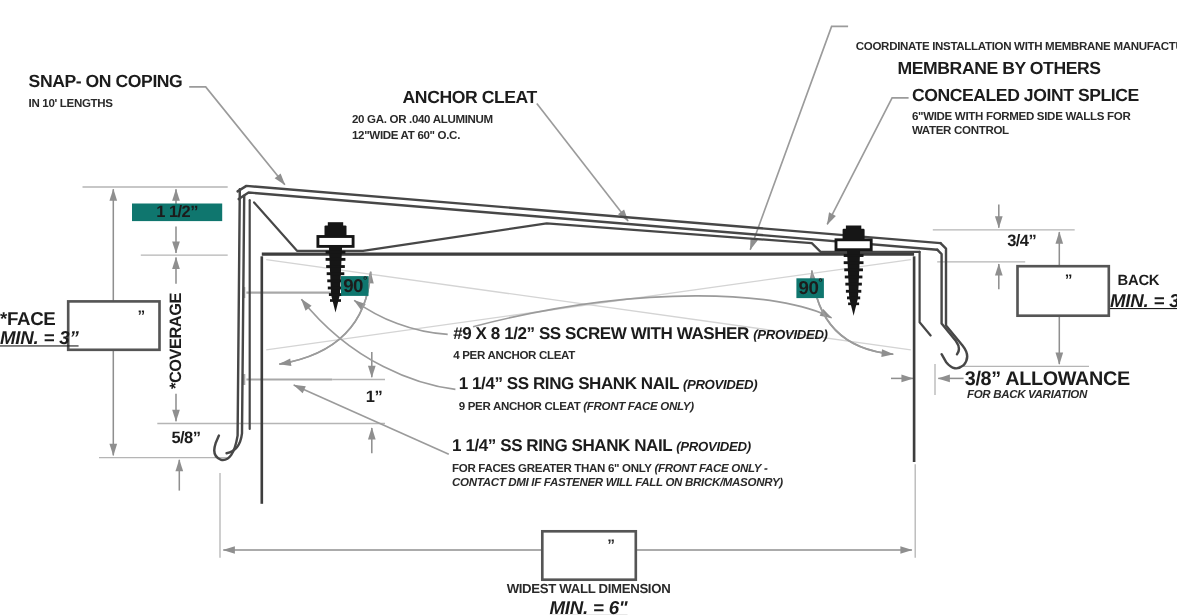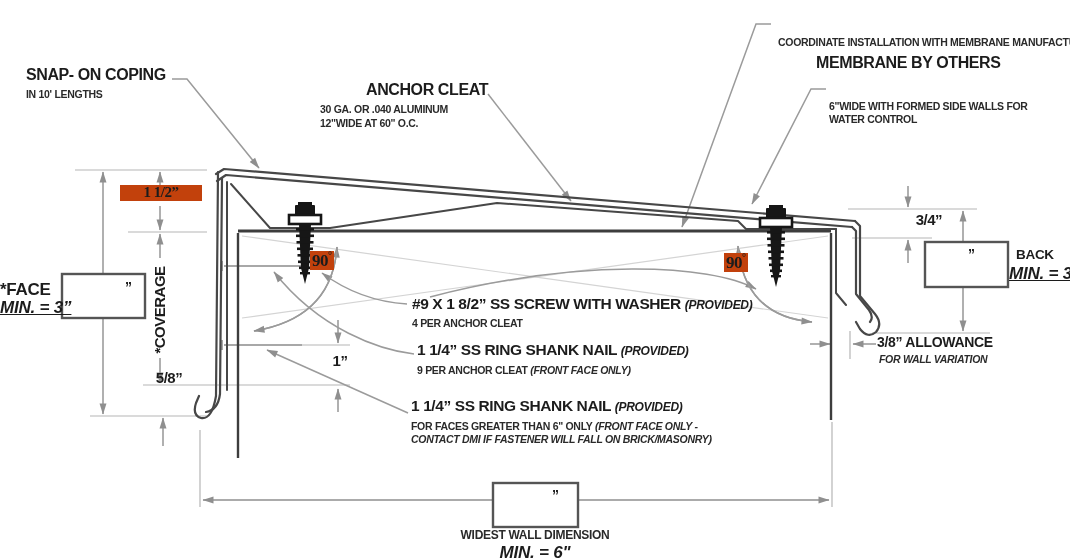--- a/index.html
+++ b/index.html
@@ -5,28 +5,28 @@
   html,body{margin:0;padding:0;background:#ffffff;}
   #stage{position:relative;width:1070px;height:559px;background:#fff;overflow:hidden;
          font-family:"Liberation Sans", sans-serif;color:#1c1c1c;}
   #linework{position:absolute;left:0;top:0;}
   .lbl{position:absolute;white-space:nowrap;line-height:1.05;}
   .t{font-weight:700;font-size:16px;letter-spacing:-0.4px;}
   .t2{font-weight:700;font-size:15.5px;letter-spacing:-0.4px;}
   .s{font-weight:700;font-size:10.5px;letter-spacing:-0.3px;color:#2a2a2a;}
   .i{font-style:italic;}
   .dim{font-weight:700;font-size:15px;letter-spacing:-0.5px;}
-  .dimsm{font-weight:700;font-size:14px;letter-spacing:-0.3px;}
+  .dimsm{font-weight:700;font-size:18px;letter-spacing:-0.3px;}
   .min{font-weight:700;font-style:italic;font-size:17px;letter-spacing:-0.2px;text-decoration:underline;}
   .prov{font-weight:700;font-style:italic;font-size:12px;letter-spacing:-0.3px;}
   .deg{font-size:10px;vertical-align:7px;font-weight:700;}
   .ctr{text-align:center;}
   .rt{}
   .vert{transform:translate(-50%,-50%) rotate(-90deg);background:#fff;padding:0 3px;}
-  .wbg{background:#c2410c;padding:0 2px;font-family:Liberation Serif, serif;}
+  .wbg{background:#0f766e;padding:0 2px;}
 </style>
 </head>
 <body>
 
 <div id="stage">
 
   <svg id="linework" width="1070" height="559" viewBox="0 0 1070 559" xmlns="http://www.w3.org/2000/svg">
     <defs>
       <marker id="arw" viewBox="0 0 12 10" markerWidth="12" markerHeight="10" refX="11" refY="5" orient="auto" markerUnits="userSpaceOnUse">
         <path d="M0.5,1.5 L11.5,5 L0.5,8.5 Z" fill="#8f8f8f"></path>
@@ -142,39 +142,40 @@
     </g>
   </svg>
 
   <div class="lbl t" style="left:816px;top:15px;margin-top:40px;">MEMBRANE BY OTHERS</div>
   <div class="lbl s" style="left:778px;top:37px;">COORDINATE INSTALLATION WITH MEMBRANE MANUFACTURER</div>
 
   <div class="lbl t" style="left:26px;top:67px;">SNAP- ON COPING</div>
   <div class="lbl s rt" style="left:26px;top:89px;width:150px;">IN 10' LENGTHS</div>
 
   <div class="lbl t" style="left:366px;top:82px;">ANCHOR CLEAT</div>
-  <div class="lbl s rt" style="left:320px;top:104px;width:165px;">30 GA. OR .040 ALUMINUM</div>
+  <div class="lbl s rt" style="left:320px;top:104px;width:165px;">20 GA. OR .040 ALUMINUM</div>
   <div class="lbl s rt" style="left:320px;top:118px;width:165px;">12"WIDE AT 60" O.C.</div>
 
+  <div class="lbl t" style="left:829px;top:80px;">CONCEALED JOINT SPLICE</div>
   <div class="lbl s" style="left:829px;top:101px;">6"WIDE WITH FORMED SIDE WALLS FOR</div>
   <div class="lbl s" style="left:829px;top:114px;">WATER CONTROL</div>
 
   <div class="lbl dim ctr wbg" style="left:120px;top:185px;width:78px;">1 1/2”</div>
   <div class="lbl dim vert" style="left:160px;top:310px;">*COVERAGE</div>
   <div class="lbl dimsm rt" style="left:0px;top:281px;width:57px;font-size:17px;">*FACE</div>
   <div class="lbl min rt" style="left:0px;top:299px;width:58px;">MIN. = 3”</div>
   <div class="lbl dim" style="left:125px;top:280px;font-size:14px;">”</div>
-  <div class="lbl dim ctr" style="left:146px;top:370px;width:46px;">5/8”</div>
+  <div class="lbl dim ctr" style="left:146px;top:391px;width:46px;">5/8”</div>
 
   <div class="lbl dim ctr" style="left:320px;top:353px;width:40px;">1”</div>
   <div class="lbl dim wbg" style="left:310px;top:251px;font-size:17px;"><span>90</span><span class="deg">°</span></div>
   <div class="lbl dim wbg" style="left:724px;top:253px;font-size:17px;"><span>90</span><span class="deg">°</span></div>
 
   <div class="lbl t2" style="left:412px;top:296px;">
-    <span>#9 X 1 8/2” SS SCREW WITH WASHER</span>
+    <span>#9 X 8 1/2” SS SCREW WITH WASHER</span>
     <span class="prov">(PROVIDED)</span>
   </div>
   <div class="lbl s" style="left:412px;top:318px;">4 PER ANCHOR CLEAT</div>
 
   <div class="lbl t2" style="left:417px;top:342px;">
     <span>1 1/4” SS RING SHANK NAIL</span>
     <span class="prov">(PROVIDED)</span>
   </div>
   <div class="lbl s" style="left:417px;top:365px;">
     <span>9 PER ANCHOR CLEAT </span><span class="i">(FRONT FACE ONLY)</span>
@@ -187,19 +188,19 @@
   <div class="lbl s" style="left:411px;top:421px;">
     <span>FOR FACES GREATER THAN 6" ONLY  </span><span class="i">(FRONT FACE ONLY -</span>
   </div>
   <div class="lbl s i" style="left:411px;top:434px;">CONTACT DMI IF FASTENER WILL FALL ON BRICK/MASONRY)</div>
 
   <div class="lbl dim ctr" style="left:886px;top:212px;width:56px;text-align:right;">3/4”</div>
   <div class="lbl dim" style="left:968px;top:247px;font-size:14px;">”</div>
   <div class="lbl dimsm" style="left:1016px;top:248px;font-size:13.5px;text-align:center;">BACK</div>
   <div class="lbl min" style="left:1009px;top:265px;">MIN. = 3”</div>
   <div class="lbl dimsm" style="left:877px;top:335px;">3/8” ALLOWANCE</div>
-  <div class="lbl s i" style="left:879px;top:354px;">FOR WALL VARIATION</div>
+  <div class="lbl s i" style="left:879px;top:354px;">FOR BACK VARIATION</div>
 
   <div class="lbl dim" style="left:552px;top:488px;font-size:14px;">”</div>
   <div class="lbl s ctr" style="left:455px;top:529px;width:160px;font-size:12px;">WIDEST WALL DIMENSION</div>
   <div class="lbl min ctr" style="left:455px;top:544px;width:160px;font-style:italic;">MIN. = 6"</div>
 
 </div>
 
 </body></html>

